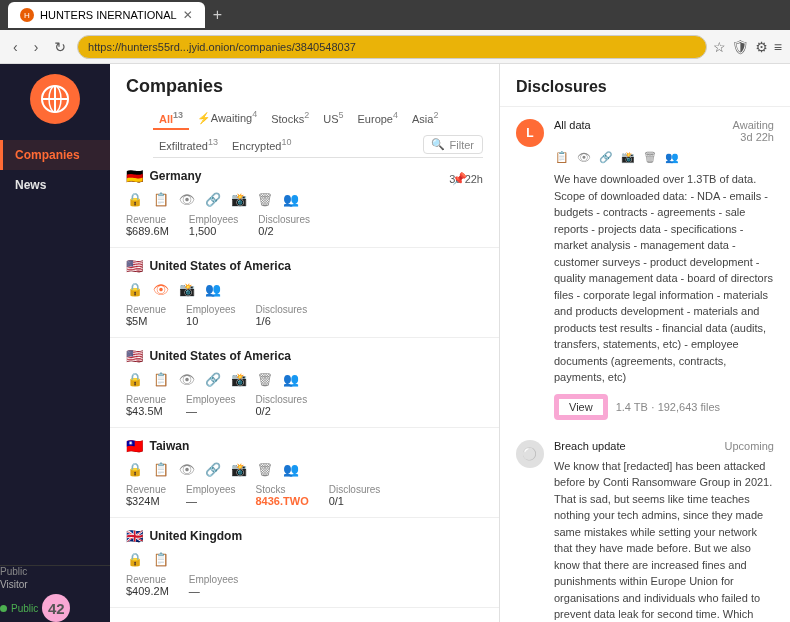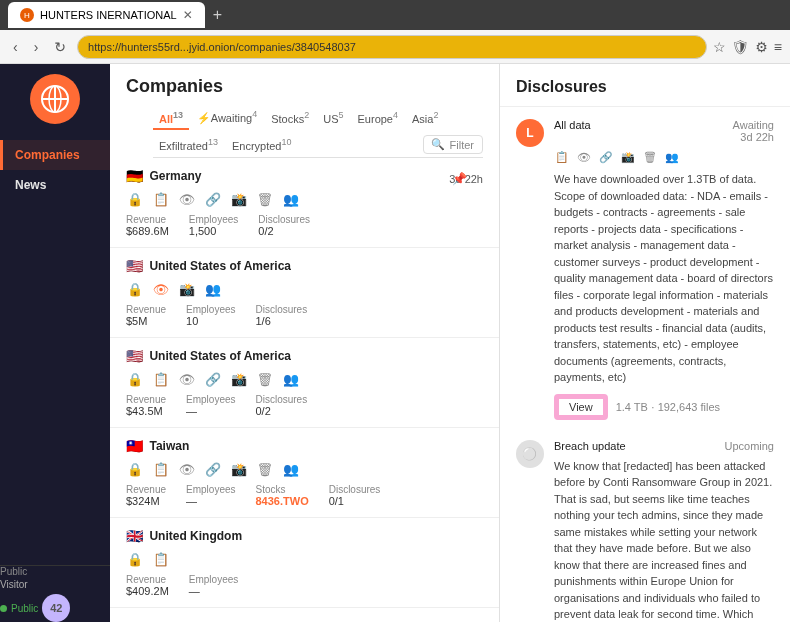--- a/index.html
+++ b/index.html
@@ -79,21 +79,21 @@
     .disc-icons { display: flex; gap: 6px; margin-bottom: 6px; }
     .disc-icon { width: 16px; height: 16px; color: #888; font-size: 11px; display: flex; align-items: center; justify-content: center; }
     .disc-text { font-size: 11px; color: #444; line-height: 1.5; margin-bottom: 8px; }
     .disc-file-info { display: flex; gap: 8px; align-items: center; margin-top: 6px; }
     .view-btn { background: none; border: 5px solid #f9a8d4; border-radius: 4px; padding: 2px 10px; font-size: 11px; color: #333; cursor: pointer; }
     .file-size { font-size: 11px; color: #888; }
     .disc-item2 { display: flex; gap: 10px; margin-bottom: 20px; }
     .disc-avatar2 { width: 28px; height: 28px; border-radius: 50%; background: #e0e0e0; display: flex; align-items: center; justify-content: center; color: #888; font-size: 12px; font-weight: 700; flex-shrink: 0; }
 
     
-    .badge-circle { width: 28px; height: 28px; border-radius: 50%; background: #c4b5fd; display: flex; align-items: center; justify-content: center; color: #555; font-size: 11px; font-weight: 600; }
+    .badge-circle { width: 28px; height: 28px; border-radius: 50%; background: #f9a8d4; display: flex; align-items: center; justify-content: center; color: #555; font-size: 15px; font-weight: 600; }
 
     .sidebar-visitor { color: #888; font-size: 10px; margin-bottom: 2px; }
   </style>
 </head>
 <body>
 
 <div class="browser-chrome">
   <div class="browser-tab">
     <div class="tab-favicon">H</div>
     <span>HUNTERS INERNATIONAL</span>

